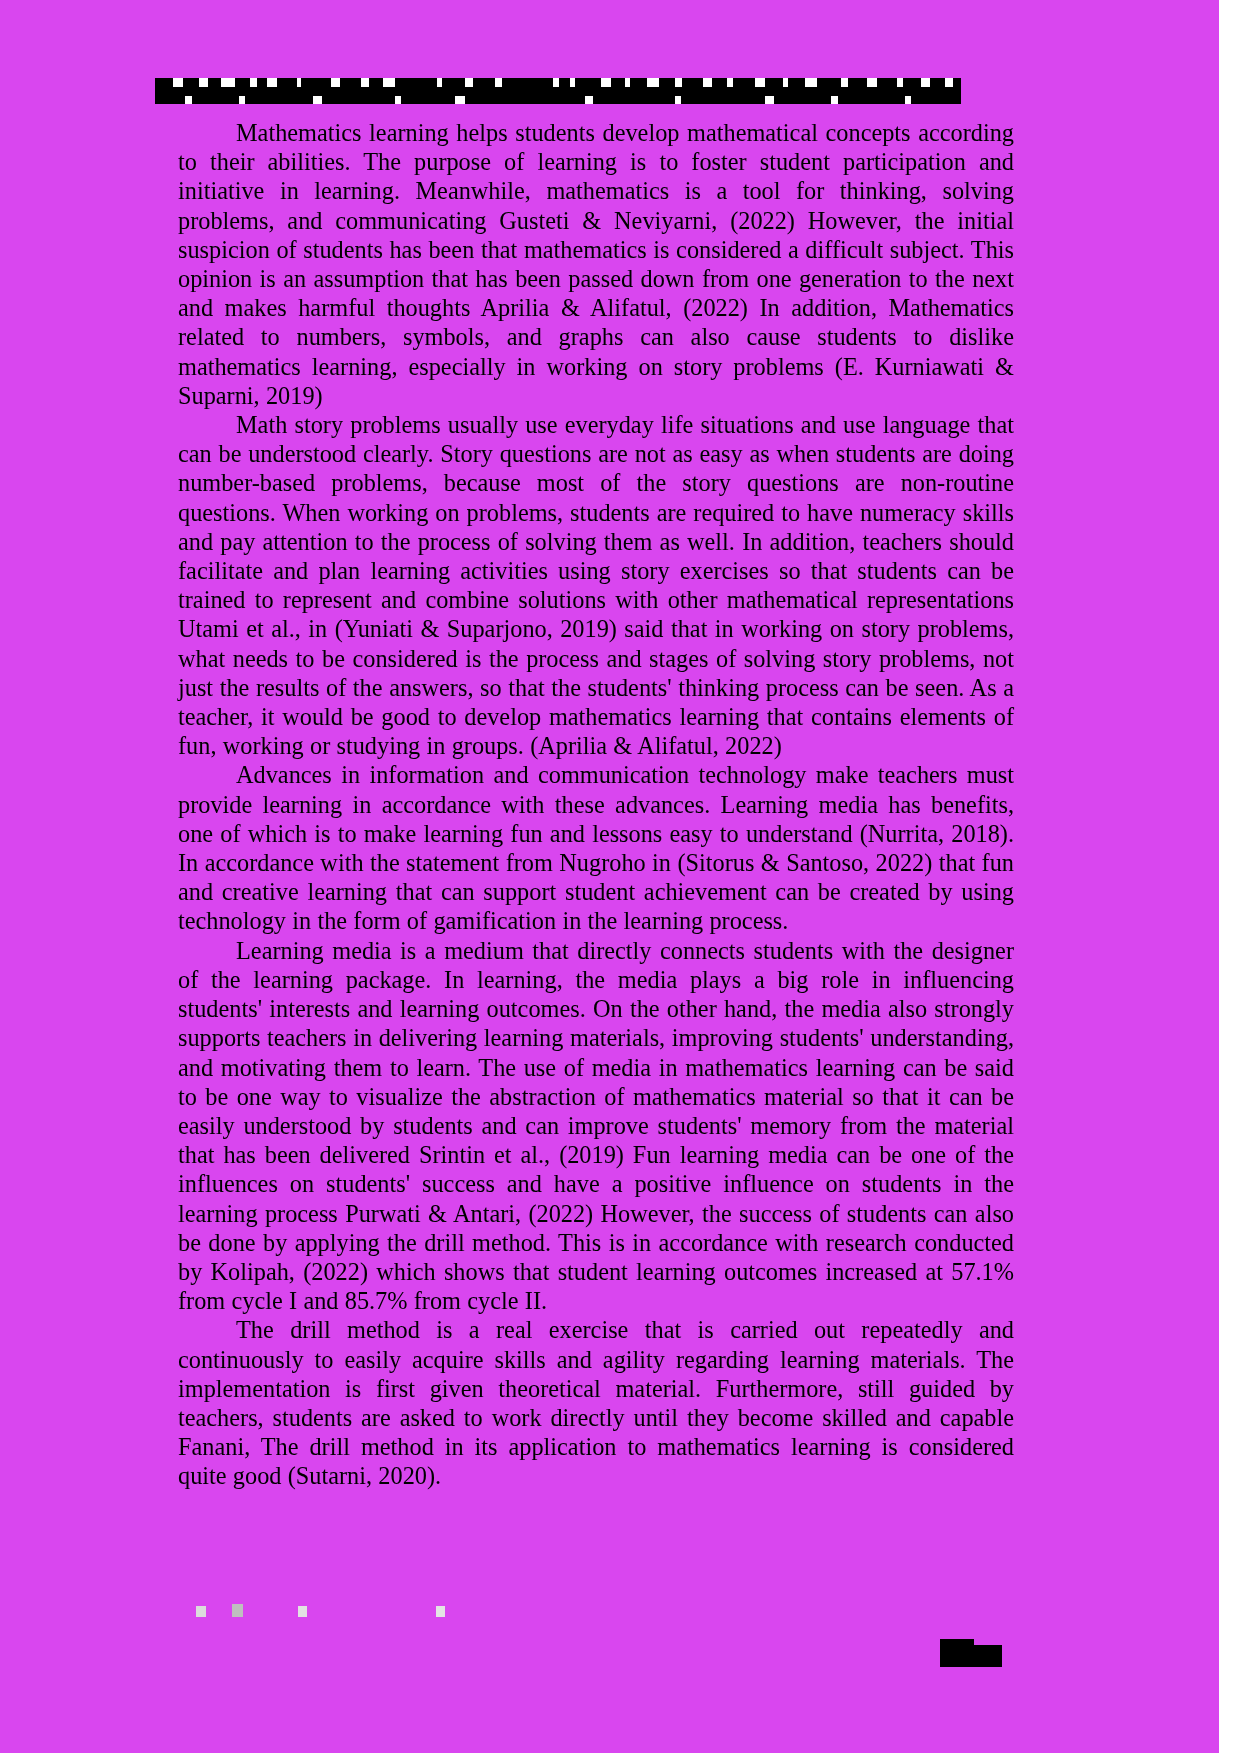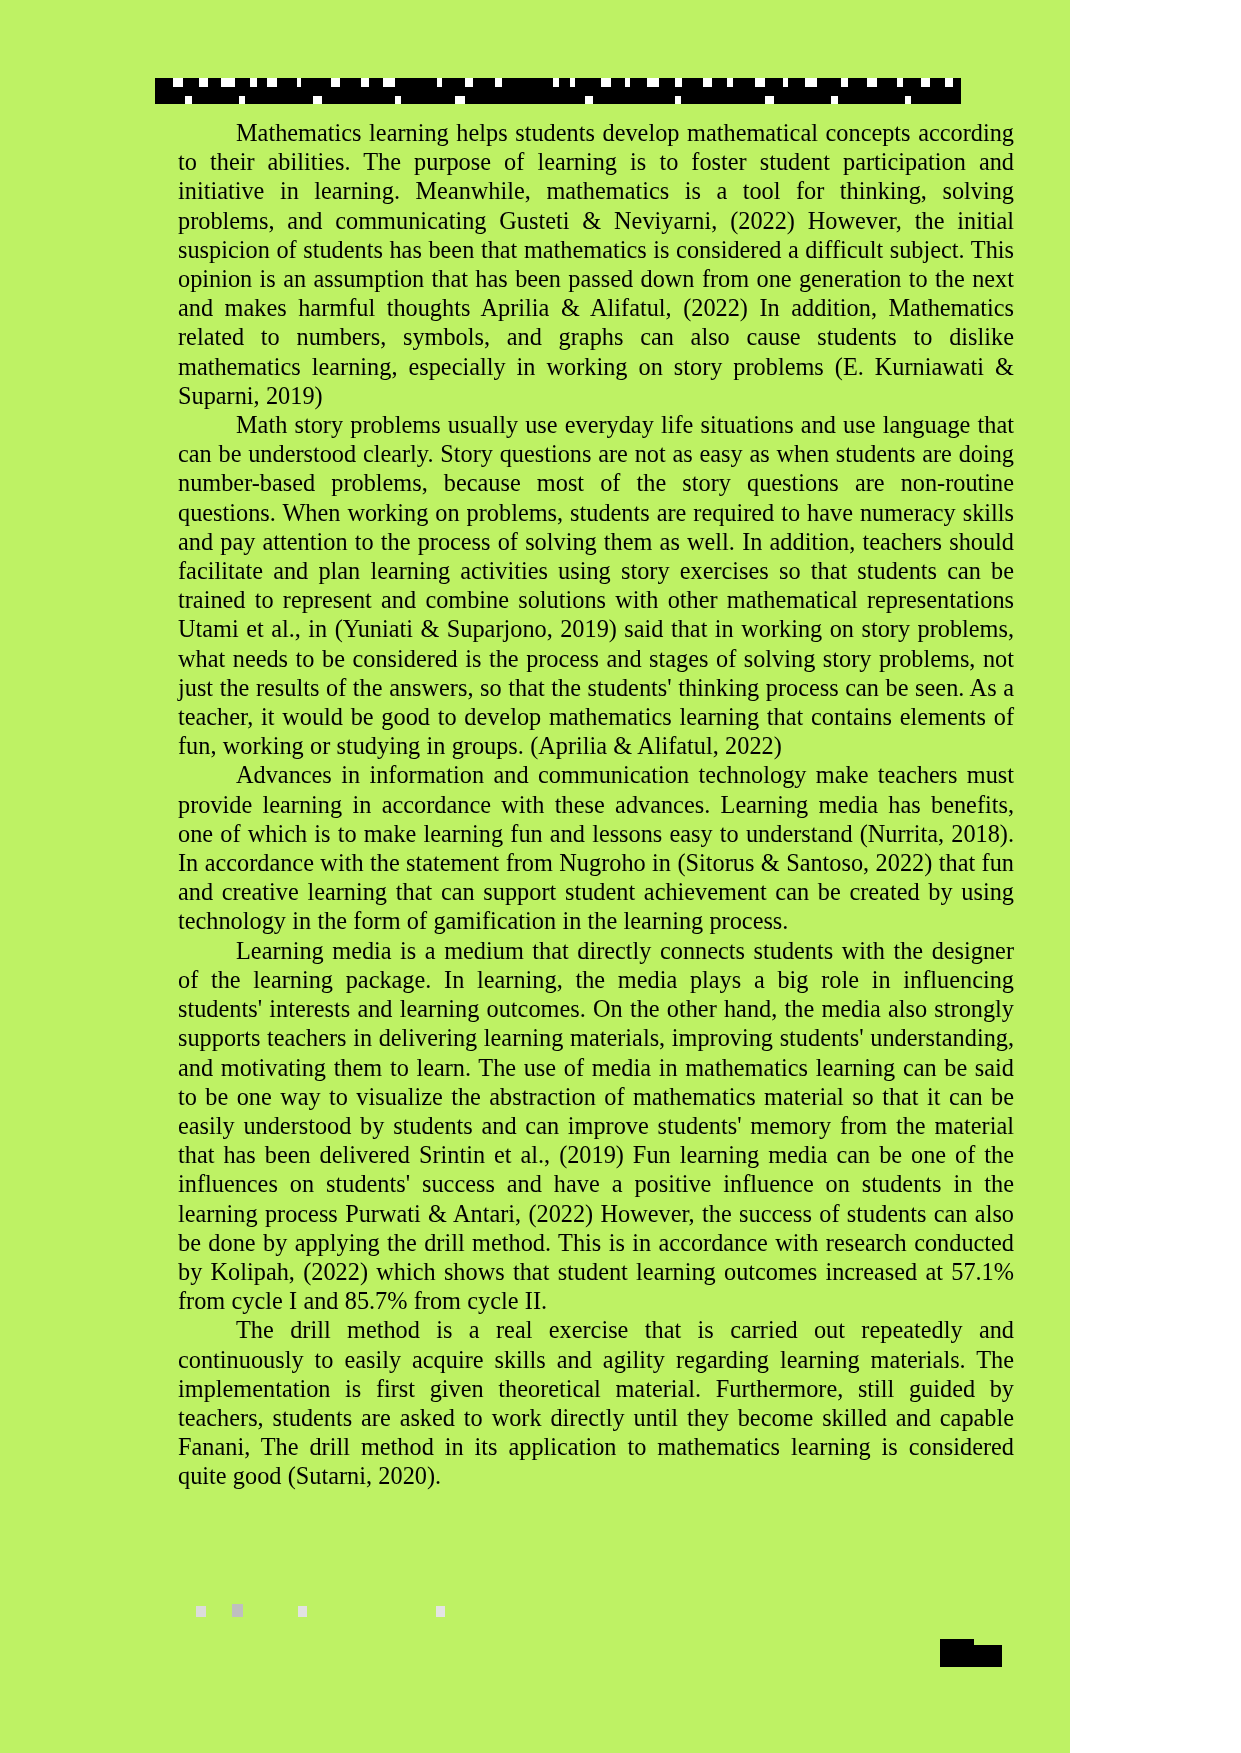--- a/index.html
+++ b/index.html
@@ -7,23 +7,23 @@
     margin: 0;
     padding: 0;
     background: #ffffff;
   }
   body {
     font-family: "Liberation Serif", "DejaVu Serif", serif;
     color: #000000;
   }
   #page {
     position: relative;
-    width: 1070px;
+    width: 1219px;
     height: 1753px;
-    background: #bef264;
+    background: #d946ef;
     overflow: hidden;
     box-sizing: border-box;
   }
 
   
   #header-redaction {
     position: absolute;
     left: 155px;
     top: 78px;
     width: 806px;

